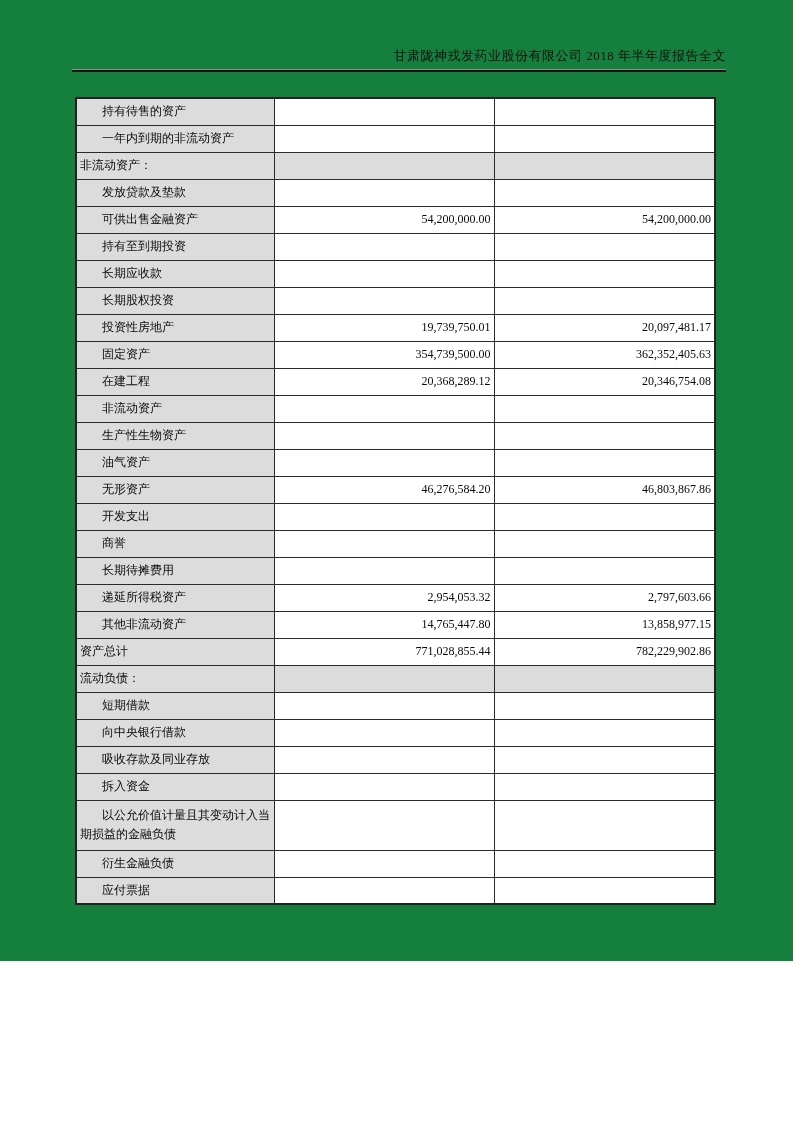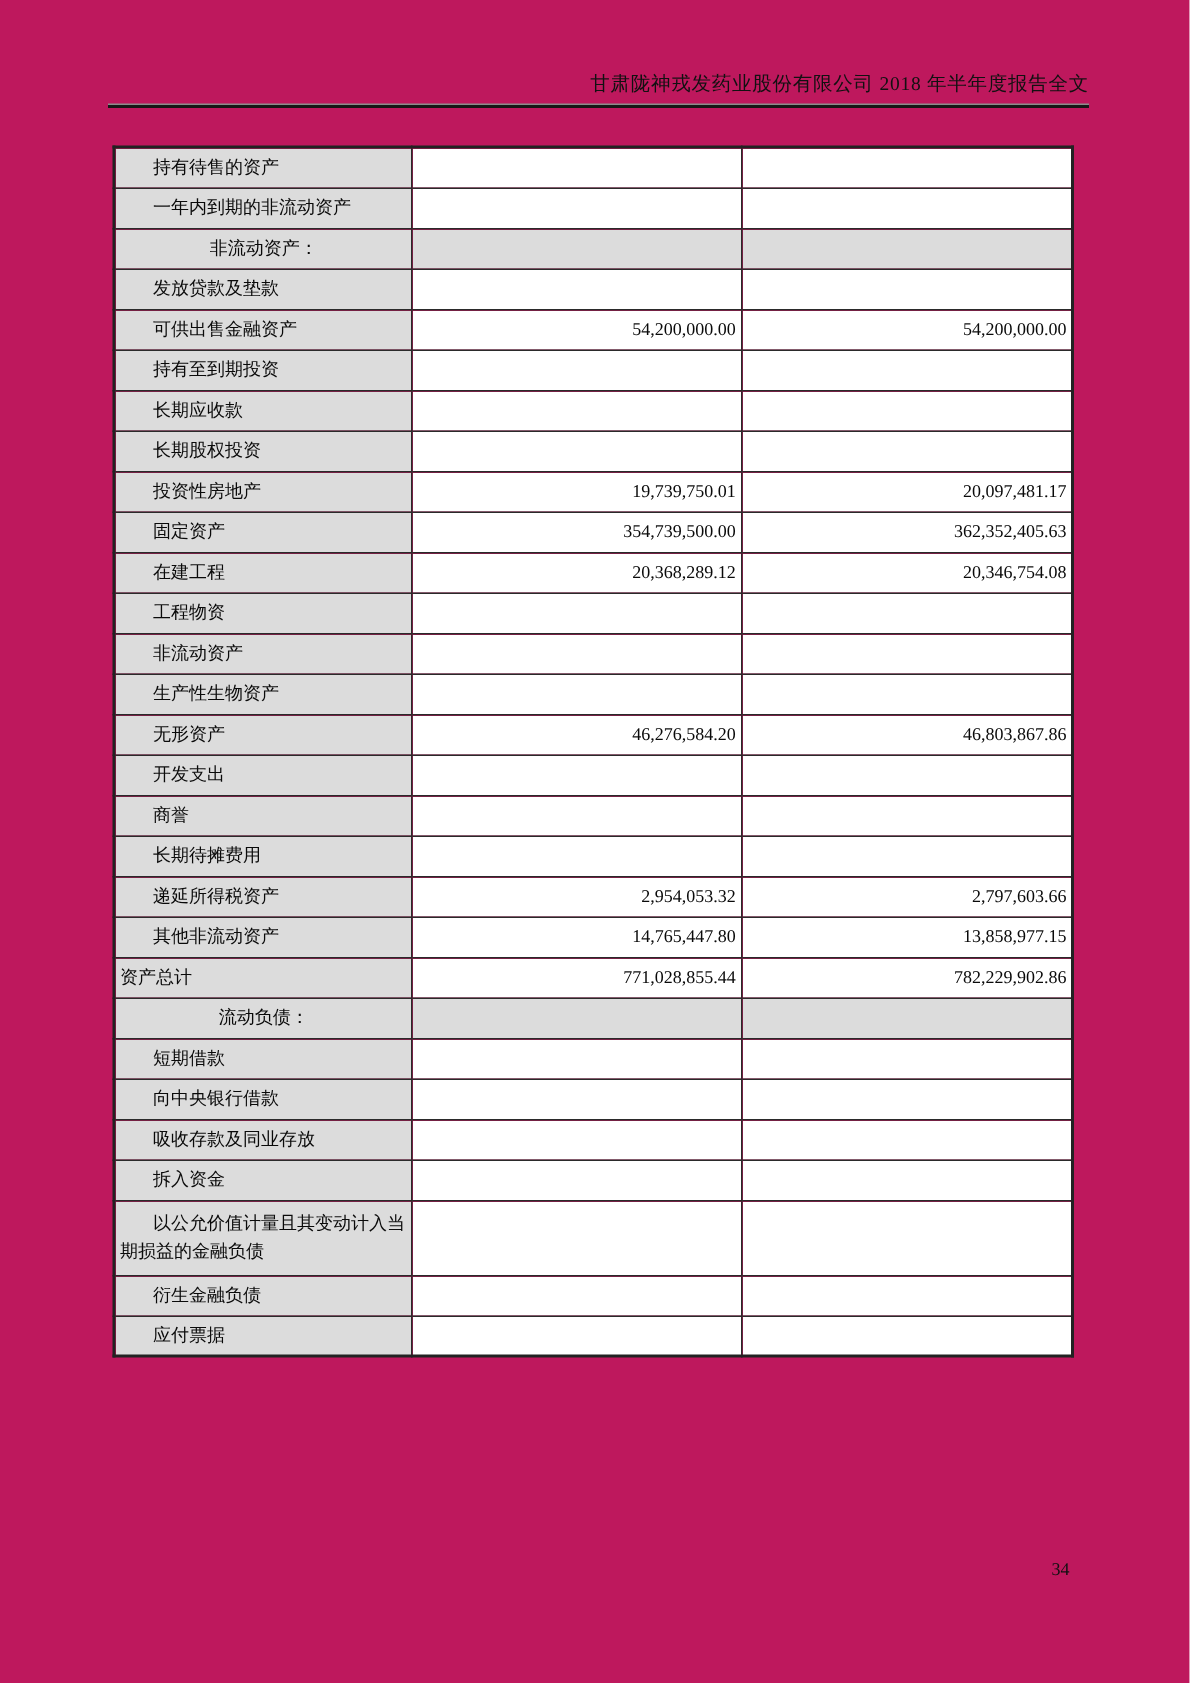--- a/index.html
+++ b/index.html
@@ -1,21 +1,21 @@
 <!DOCTYPE html>
 <html><head>
 <meta charset="utf-8">
 <style>
   * { margin: 0; padding: 0; box-sizing: border-box; }
   html, body { background: #ffffff; }
   .page {
     position: relative;
     width: 793px;
-    height: 1122px;
-    background: #be185d;
+    height: 961px;
+    background: #15803d;
     font-family: "Liberation Serif", "DejaVu Serif", serif;
     color: #000000;
     overflow: hidden;
   }
   .doc-header {
     position: absolute;
     top: 47px;
     right: 67px;
     font-size: 13px;
     letter-spacing: 0.5px;
@@ -54,21 +54,21 @@
     color: #0a0a0a;
   }
   .label-cell.indent { text-indent: 22px; }
   .num-cell {
     background: #ffffff;
     text-align: right;
     padding: 1px 3px 1px 2px;
     font-family: "Liberation Serif", "DejaVu Serif", serif;
     color: #0a0a0a;
   }
-  tr.row-section td { background: #dcdcdc; text-align: center; }
+  tr.row-section td { background: #dcdcdc; }
   tr.tall td { height: 50px; }
   .page-number {
     position: absolute;
     top: 1039px;
     right: 80px;
     font-size: 12px;
     color: #111111;
   }
 </style>
 </head>
@@ -136,31 +136,31 @@
           <td class="label-cell indent">固定资产</td>
           <td class="num-cell">354,739,500.00</td>
           <td class="num-cell">362,352,405.63</td>
         </tr>
         <tr class="row-item">
           <td class="label-cell indent">在建工程</td>
           <td class="num-cell">20,368,289.12</td>
           <td class="num-cell">20,346,754.08</td>
         </tr>
         <tr class="row-item">
-          <td class="label-cell indent">工程物资</td>
-          <td class="num-cell"></td>
-          <td class="num-cell"></td>
-        </tr>
-        <tr class="row-item">
           <td class="label-cell indent">非流动资产</td>
           <td class="num-cell"></td>
           <td class="num-cell"></td>
         </tr>
         <tr class="row-item">
           <td class="label-cell indent">生产性生物资产</td>
+          <td class="num-cell"></td>
+          <td class="num-cell"></td>
+        </tr>
+        <tr class="row-item">
+          <td class="label-cell indent">油气资产</td>
           <td class="num-cell"></td>
           <td class="num-cell"></td>
         </tr>
         <tr class="row-item">
           <td class="label-cell indent">无形资产</td>
           <td class="num-cell">46,276,584.20</td>
           <td class="num-cell">46,803,867.86</td>
         </tr>
         <tr class="row-item">
           <td class="label-cell indent">开发支出</td>

